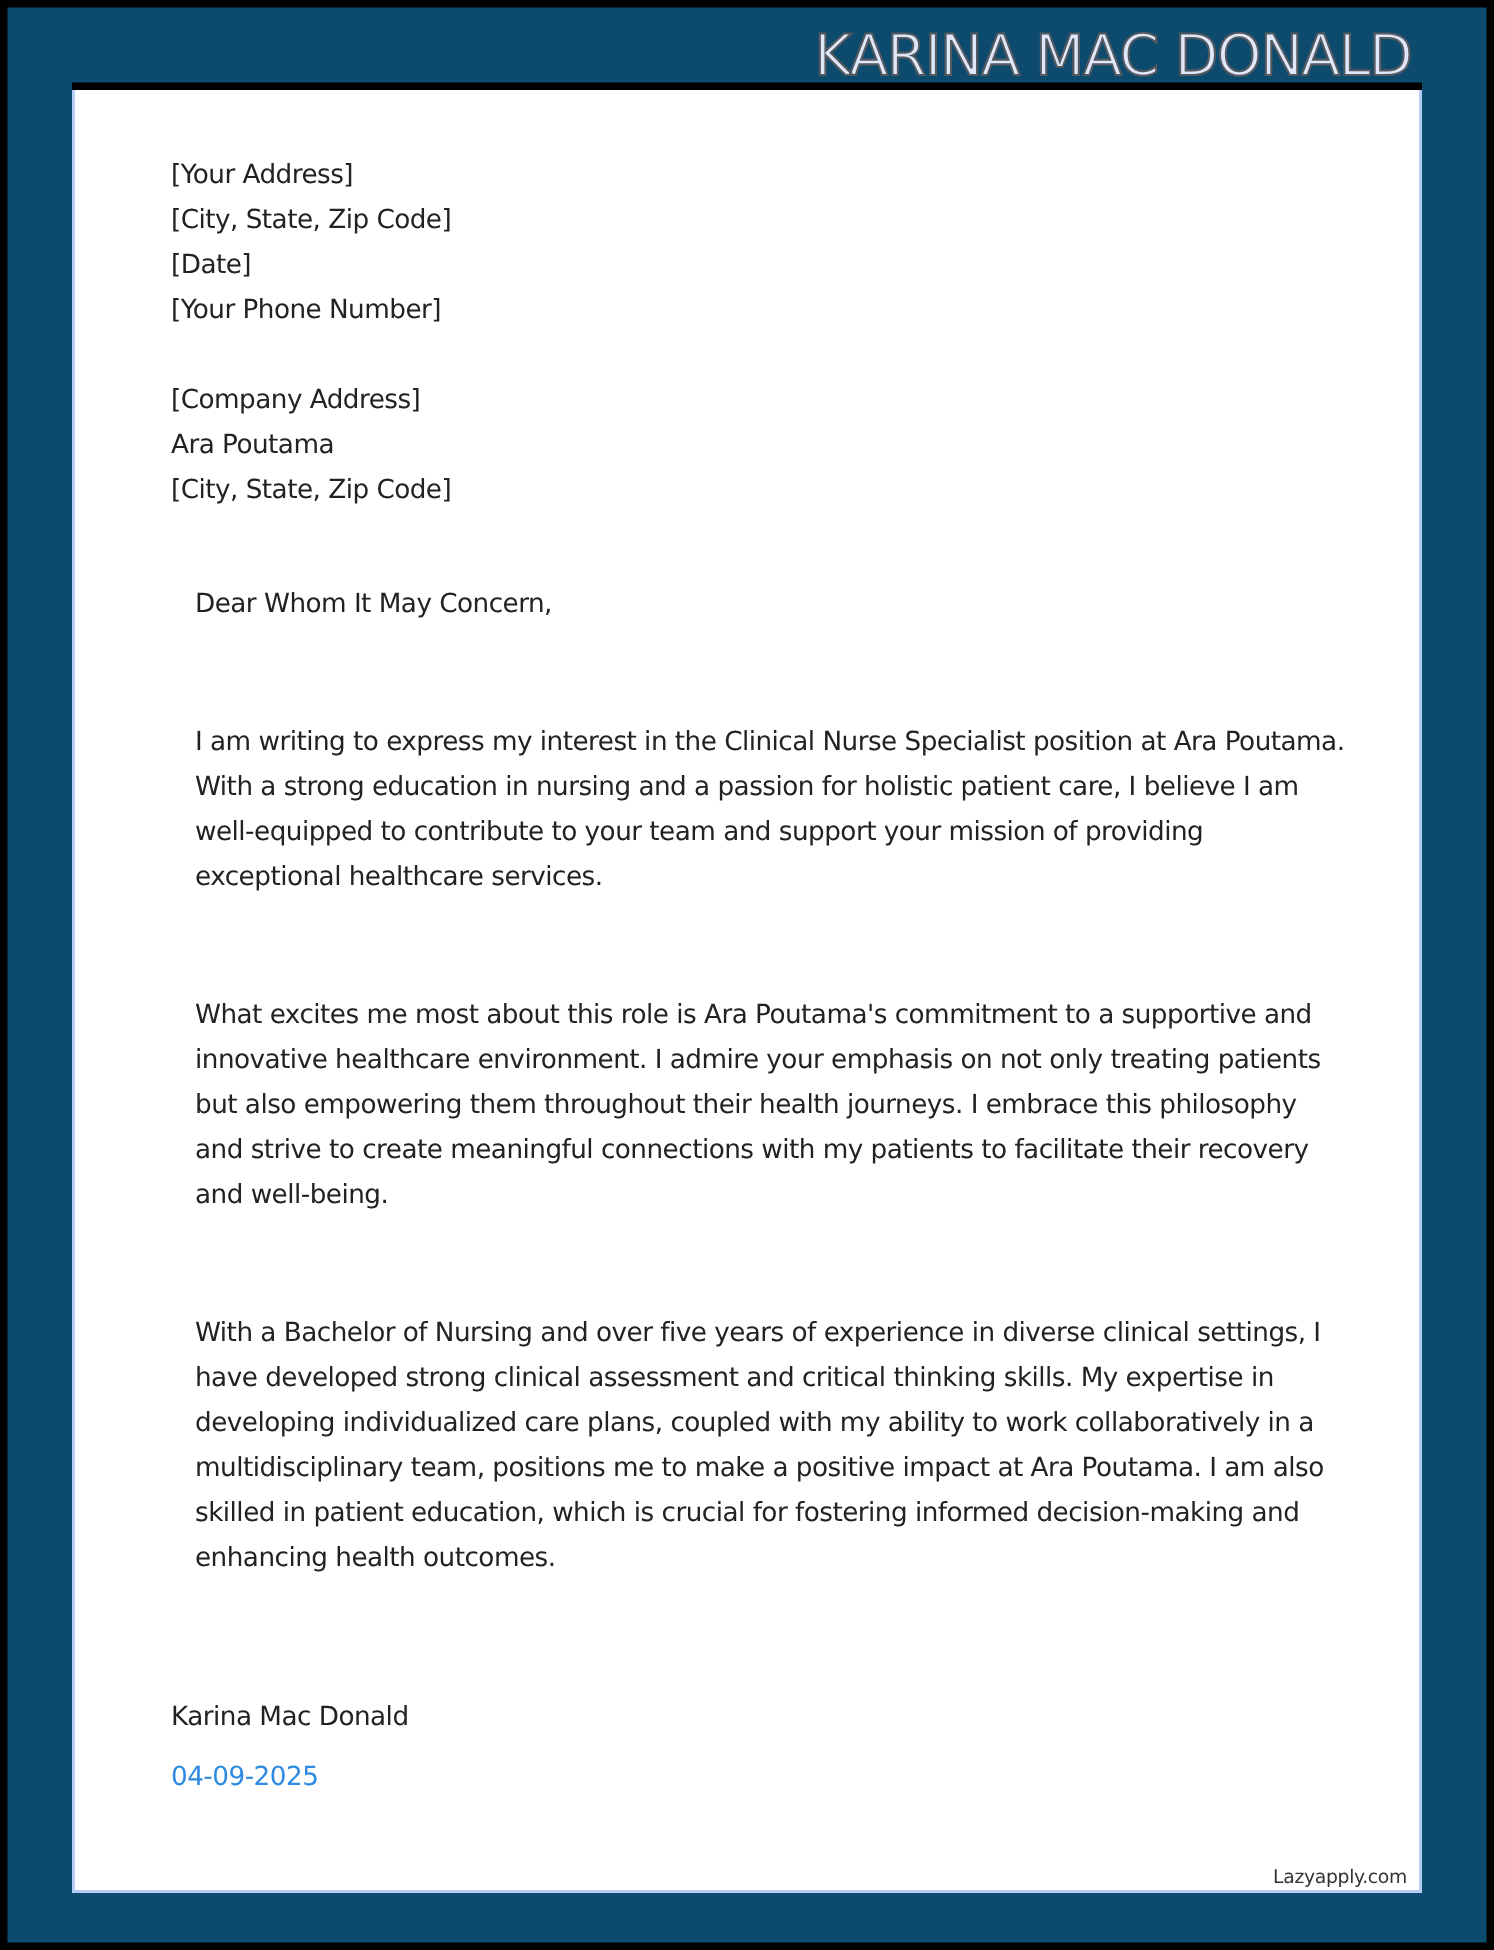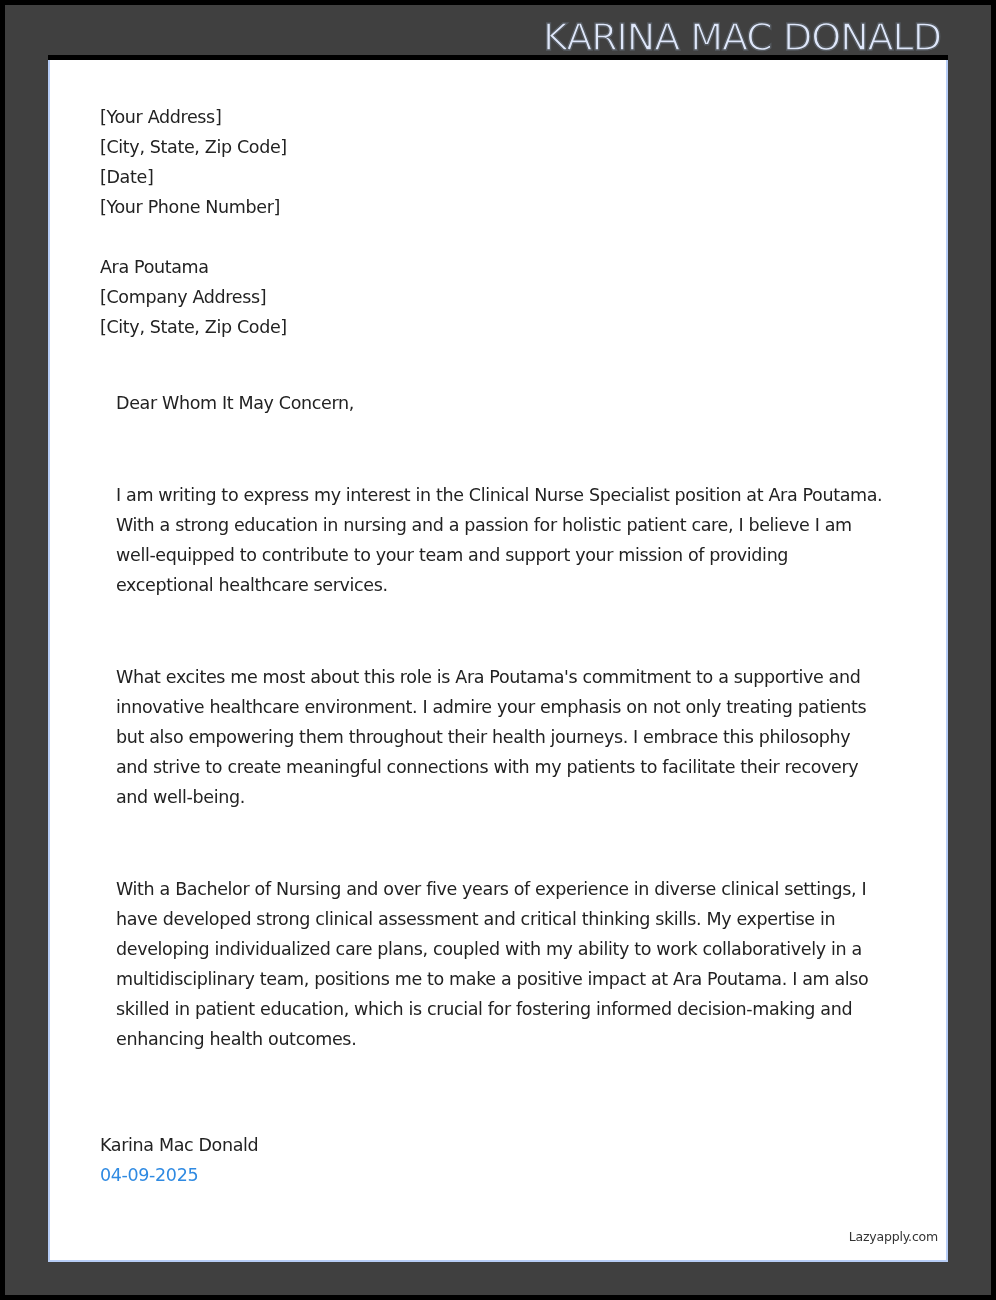--- a/index.html
+++ b/index.html
@@ -13,21 +13,21 @@
       position: relative;
       overflow: hidden;
       font-family: "DejaVu Sans", sans-serif;
     }
     .page {
       position: absolute;
       left: 5px;
       top: 5px;
       width: 986px;
       height: 1290px;
-      background: #404040;
+      background: #0c4a6e;
     }
     .title {
       position: absolute;
       right: 50px;
       top: 12px;
       margin: 0;
       font-family: "DejaVu Sans", sans-serif;
       font-size: 38px;
       font-weight: normal;
       letter-spacing: -1px;
@@ -51,40 +51,41 @@
       width: 896px;
       height: 1200px;
       background: #ffffff;
       border-left: 2px solid #b7cdf6;
       border-right: 2px solid #b7cdf6;
       border-bottom: 2px solid #b7cdf6;
       box-sizing: content-box;
     }
     .letter {
       position: absolute;
-      left: 50px;
+      left: 64px;
       top: 42px;
       width: 800px;
       font-family: "DejaVu Sans", sans-serif;
       font-size: 17.5px;
       line-height: 30px;
       color: #222222;
       letter-spacing: -0.35px;
     }
     .line { display: block; white-space: nowrap; }
     .gap { height: 30px; }
     .para { margin: 16px; }
     .date {
       color: #2f8ae2;
+      margin-top: 10px;
       display: block;
     }
     .footer-brand {
       position: absolute;
       right: 8px;
-      bottom: 16px;
+      bottom: 2px;
       font-family: "DejaVu Sans", sans-serif;
       font-size: 12.5px;
       color: #333333;
       letter-spacing: -0.2px;
     }
   </style>
 </head>
 <body>
 
 <div class="page">
@@ -97,22 +98,22 @@
       <div>
         <span class="line">[Your Address]</span>
         <span class="line">[City, State, Zip Code]</span>
         <span class="line">[Date]</span>
         <span class="line">[Your Phone Number]</span>
       </div>
 
       <div class="gap"></div>
 
       <div>
+        <span class="line">[Company Address]</span>
         <span class="line">Ara Poutama</span>
-        <span class="line">[Company Address]</span>
         <span class="line">[City, State, Zip Code]</span>
       </div>
 
       <div class="gap"></div>
 
       <p class="para">Dear Whom It May Concern,</p>
 
       <div class="gap"></div>
 
       <p class="para">I am writing to express my interest in the Clinical Nurse Specialist position at Ara Poutama. With a strong education in nursing and a passion for holistic patient care, I believe I am well-equipped to contribute to your team and support your mission of providing exceptional healthcare services.</p>

